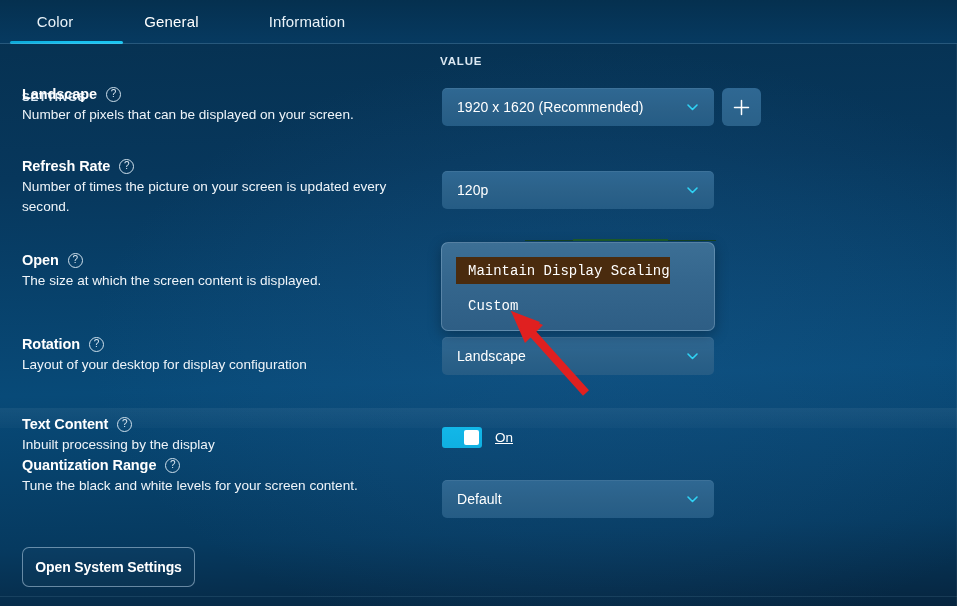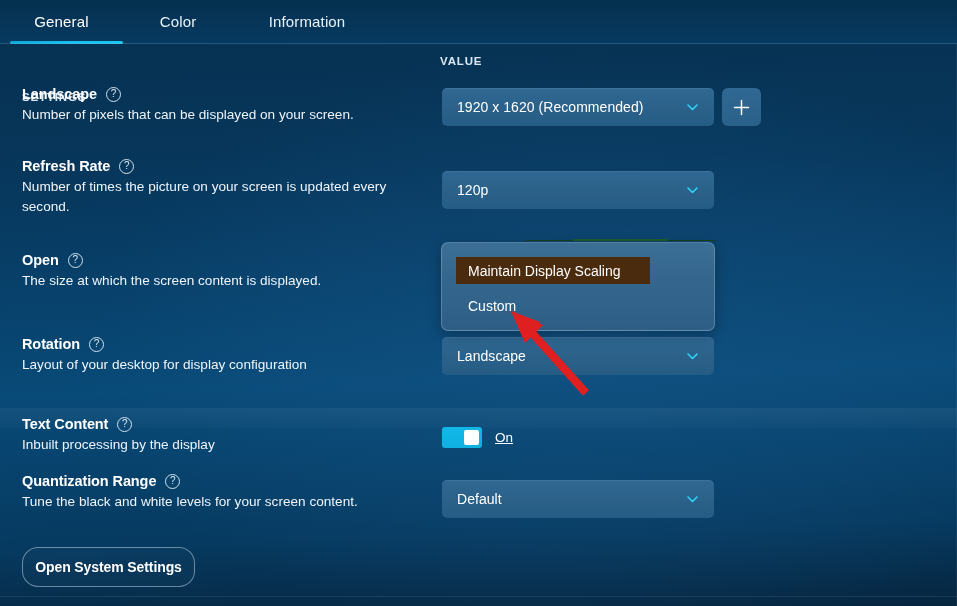--- a/index.html
+++ b/index.html
@@ -138,21 +138,21 @@
     cursor: pointer;
   }
   .help-icon span { transform: translateY(-0.5px); }
 
   
   .r-resolution   { top: 86px;  }
   .r-refresh      { top: 158px; }
   .r-scale        { top: 252px; }
   .r-rotation     { top: 336px; }
   .r-text         { top: 416px; }
-  .r-quant        { top: 473px; }
+  .r-quant        { top: 457px; }
 
   
   .row-band {
     position: absolute;
     left: 0;
     top: 408px;
     width: 957px;
     height: 20px;
     background: linear-gradient(180deg, rgba(255,255,255,0.055) 0%, rgba(255,255,255,0.018) 100%);
     pointer-events: none;
@@ -237,29 +237,30 @@
     border-radius: 7px;
     background: linear-gradient(180deg, #3c6f95 0%, #35678e 40%, #2e5e85 100%);
     border: 1px solid rgba(180,210,232,0.30);
     box-shadow: 0 4px 14px rgba(0,0,0,0.28);
     overflow: hidden;
     z-index: 6;
   }
   .menu-item {
     position: absolute;
     left: 14px;
-    width: 194px;
+    width: 214px;
     height: 27px;
     display: flex;
     align-items: center;
     font-size: 14px;
     color: #ffffff;
     cursor: pointer;
     user-select: none;
     padding-left: 12px;
+    font-family: Liberation Mono, monospace;
   }
   .menu-item.first    { top: 14px; background: #4a2b0e; }
   .menu-item.second   { top: 49px; background: transparent; padding-left: 12px; }
 
   
   .toggle-wrap {
     position: absolute;
     left: 442px;
     top: 427px;
     display: flex;
@@ -289,21 +290,21 @@
     color: #ffffff;
   }
 
   
   .sys-btn {
     position: absolute;
     left: 22px;
     top: 547px;
     width: 173px;
     height: 40px;
-    border-radius: 16px;
+    border-radius: 7px;
     border: 1px solid rgba(190,215,235,0.52);
     background: rgba(255,255,255,0.02);
     display: flex;
     align-items: center;
     justify-content: center;
     font-size: 14px;
     font-weight: 700;
     color: #ffffff;
     cursor: pointer;
     user-select: none;
@@ -332,26 +333,26 @@
 </head>
 <body>
 
 <div id="app">
 
   <div class="right-seam"></div>
 
   <div class="tabstrip">
     <div class="tabs">
 
+      <div class="tab color">
+        <span class="tab-label">Color</span>
+      </div>
+
       <div class="tab general active">
         <span class="tab-label">General</span>
-      </div>
-
-      <div class="tab color">
-        <span class="tab-label">Color</span>
       </div>
 
       <div class="tab info">
         <span class="tab-label">Information</span>
       </div>
 
     </div>
     <div class="tab-underline"></div>
     <div class="tabstrip-rule"></div>
   </div>

